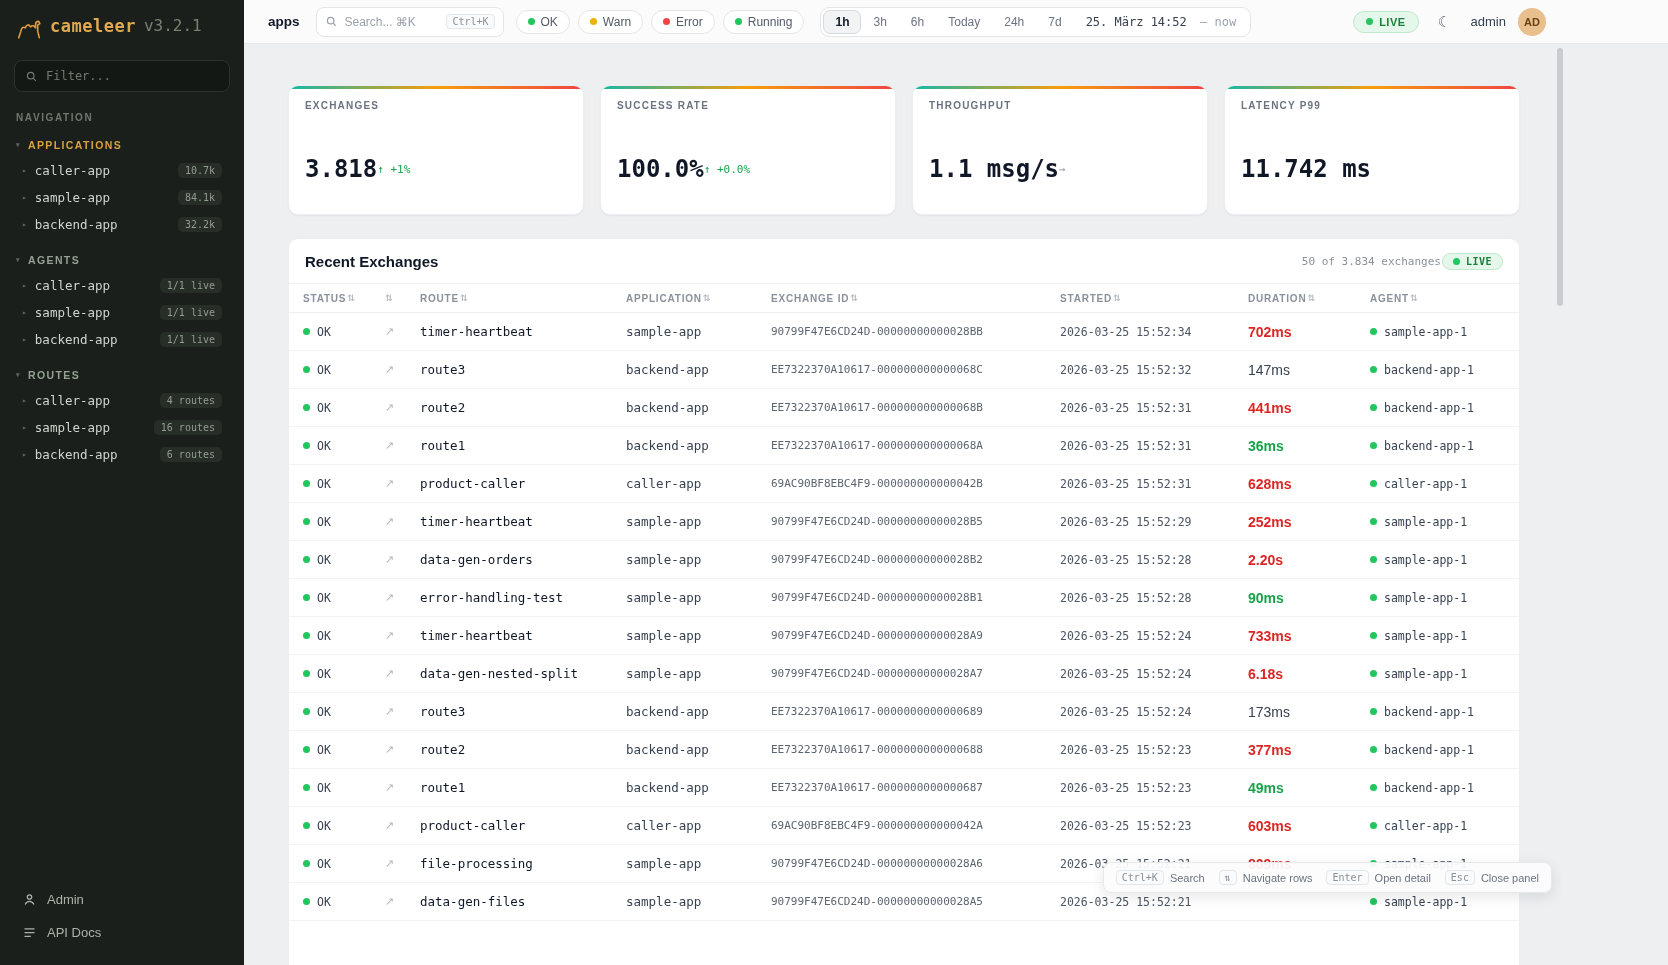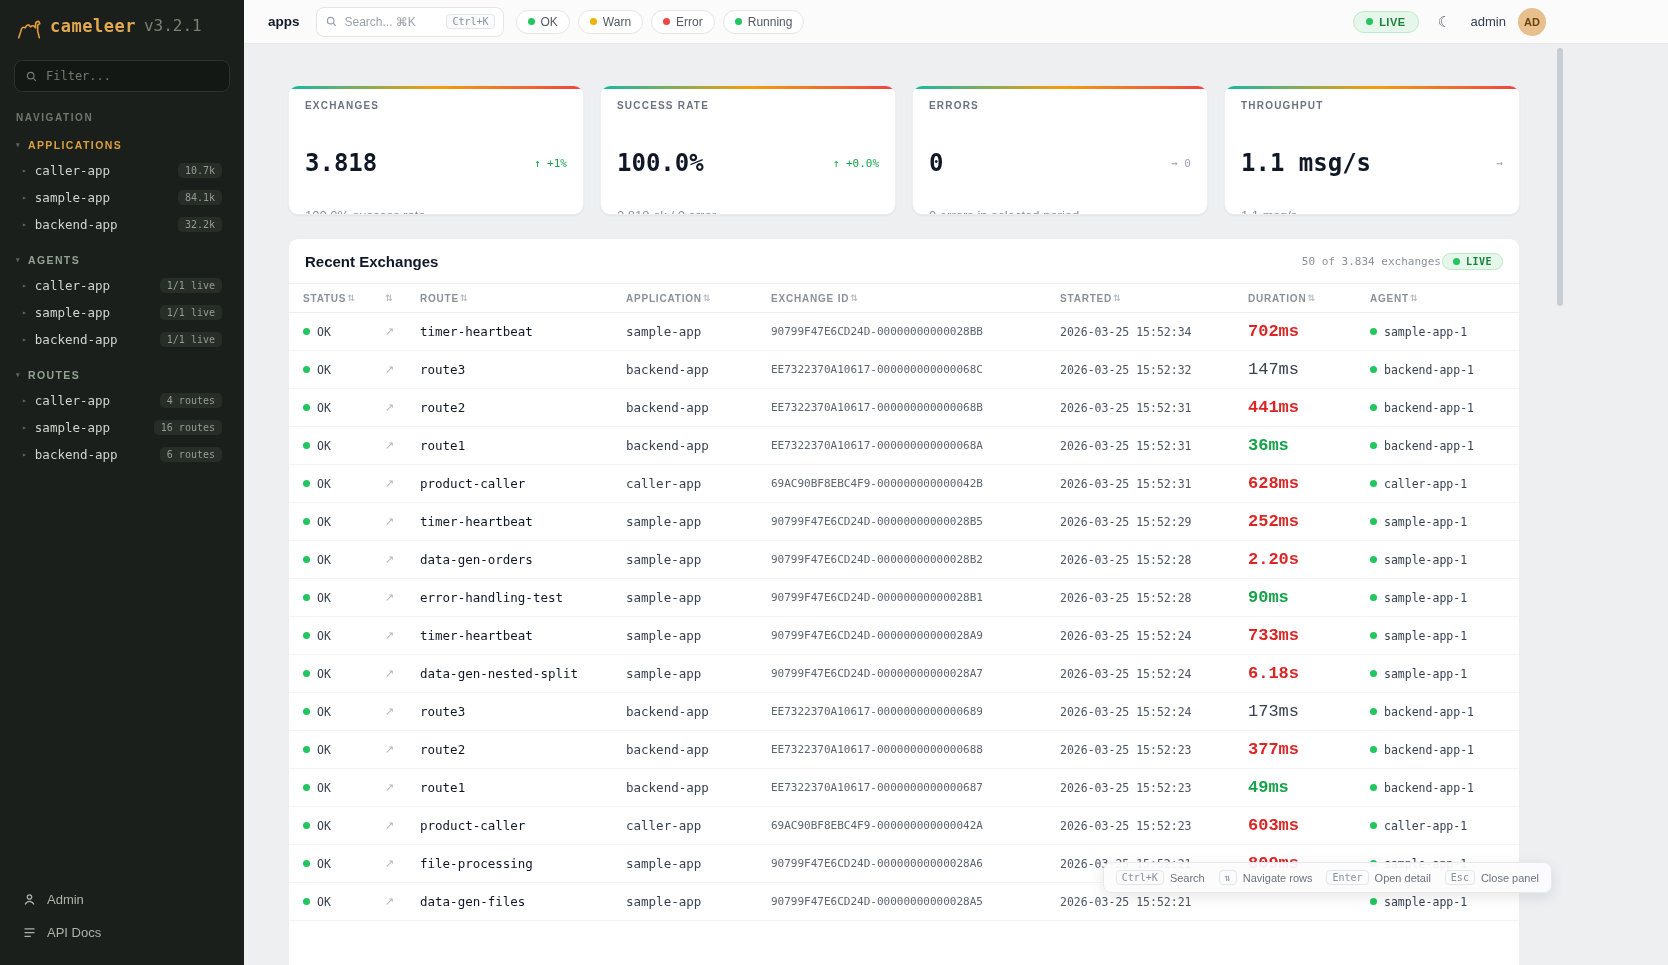--- a/index.html
+++ b/index.html
@@ -47,21 +47,21 @@
   .theme-btn{width:28px;height:28px;border-radius:50%;border:none;background:transparent;display:flex;align-items:center;justify-content:center;color:#6b7280;font-size:15px;cursor:pointer;}
   .user{font-size:13px;color:#374151;}
   .avatar{width:28px;height:28px;border-radius:50%;background:#e7c08e;color:#6b3f10;font-size:11px;font-weight:700;display:flex;align-items:center;justify-content:center;cursor:pointer;}
 
   
   .main{flex:1;padding:41px 0 0 44px;overflow:hidden;}
   .cards{display:flex;gap:16px;width:1232px;margin-bottom:23px;}
   .card{flex:1;background:#fff;border-radius:10px;border:1px solid #eceef0;box-shadow:0 1px 2px rgba(16,24,40,.05);padding:14px 16px 8px;height:130px;display:flex;flex-direction:column;position:relative;overflow:hidden;gap:28px;}
   .card::before{content:"";position:absolute;top:0;left:0;right:0;height:3px;background:linear-gradient(90deg,#14b8a6,#f59e0b,#ef4444);}
   .card-label{font-size:10px;letter-spacing:1.2px;color:#6b7280;font-weight:700;}
-  .card-valrow{display:flex;align-items:center;justify-content:space-between;margin-top:10px;}
+  .card-valrow{display:flex;align-items:center;margin-top:16px;}
   .card-value{font-family:"DejaVu Sans Mono",monospace;font-size:24px;font-weight:700;color:#101828;white-space:nowrap;}
   .card-trend{font-size:11px;font-family:"DejaVu Sans Mono",monospace;white-space:nowrap;}
   .trend-up{color:#16a34a;} .trend-flat{color:#9ca3af;}
   .card-sub{font-size:13px;color:#8a919a;margin-top:3px;white-space:nowrap;}
   .spark{margin-top:auto;width:100%;height:40px;display:block;}
 
   
   .table-card{width:1232px;background:#fff;border:1px solid #eceef0;border-bottom:none;border-radius:10px 10px 0 0;height:727px;overflow:hidden;}
   .table-head{display:flex;align-items:center;height:44px;padding:0 16px;}
   .table-title{font-size:15px;font-weight:700;color:#101828;}
@@ -71,21 +71,21 @@
   .thead{height:30px;border-top:1px solid #edeff1;border-bottom:1px solid #edeff1;color:#8a919a;font-size:10px;letter-spacing:0.8px;font-weight:700;}
   .th{display:flex;gap:1px;padding-left:14px;align-items:center;white-space:nowrap;}
   .sort{color:#b6bcc3;font-size:9px;font-family:"DejaVu Sans",sans-serif;}
   .trow{height:38px;border-bottom:1px solid #f1f3f4;cursor:pointer;}
   .tc{padding-left:14px;display:flex;align-items:center;gap:7px;min-width:0;overflow:hidden;}
   .c-status{font-family:"DejaVu Sans Mono",monospace;font-size:11.5px;color:#374151;}
   .c-route{color:#101828;font-family:"DejaVu Sans Mono",monospace;font-size:12.5px;}
   .c-app{color:#374151;font-family:"DejaVu Sans Mono",monospace;font-size:12.5px;}
   .c-id{font-family:"DejaVu Sans Mono",monospace;font-size:11px;color:#5b6470;}
   .c-start{font-family:"DejaVu Sans Mono",monospace;font-size:11.5px;color:#4b5563;}
-  .c-dur{font-family:Liberation Mono, monospace;font-size:17px;font-weight:700;}
+  .c-dur{font-family:Liberation Sans, sans-serif;font-size:14px;font-weight:700;}
   .c-agent{font-family:"DejaVu Sans Mono",monospace;font-size:11.5px;color:#374151;}
   .linkicon{color:#b0b6bd;font-size:11px;}
   .dur-slow{color:#dc2626;} .dur-fast{color:#16a34a;} .dur-mid{color:#374151;font-weight:400;}
 
   
   .hints{position:fixed;right:116px;bottom:72px;display:flex;gap:14px;align-items:center;background:rgba(252,252,253,.94);border:1px solid #e6e8ea;border-radius:8px;padding:7px 12px;box-shadow:0 4px 14px rgba(16,24,40,.10);z-index:20;}
   .hint{display:flex;gap:6px;align-items:center;font-size:11px;color:#6b7280;white-space:nowrap;}
   .scroll-thumb{position:fixed;right:105px;top:48px;width:6px;height:258px;background:#c9ccd0;border-radius:3px;z-index:15;cursor:grab;}
 </style>
 </head>
@@ -228,20 +228,34 @@
         <span class="pill">
           <span class="dot" style="background: rgb(239, 68, 68);"></span>
           <span>Error</span>
         </span>
         <span class="pill">
           <span class="dot" style="background: rgb(34, 197, 94);"></span>
           <span>Running</span>
         </span>
       </div>
 
+    <div class="range-bar">
+      <div id="ranges" style="display:flex;">
+          <span class="range active">1h</span>
+          <span class="range">3h</span>
+          <span class="range">6h</span>
+          <span class="range">Today</span>
+          <span class="range">24h</span>
+          <span class="range">7d</span>
+        </div>
+      <span class="range-date">
+        <span>25. März 14:52</span>
+        <span class="suffix">— now</span>
+      </span>
+    </div>
 
     <div class="top-right">
       <span class="live">
         <span class="dot dot-green"></span>
         <span>LIVE</span>
       </span>
       <button class="theme-btn">☾</button>
       <span class="user">admin</span>
       <span class="avatar">AD</span>
     </div>
@@ -263,39 +277,38 @@
         <div class="card">
           <div class="card-label">SUCCESS RATE</div>
           <div class="card-valrow">
             <span class="card-value">100.0%</span>
             <span class="card-trend trend-up">↑ +0.0%</span>
           </div>
           <div class="card-sub">3.818 ok / 0 error</div>
           <svg viewBox="0 0 210 40" preserveAspectRatio="none" class="spark"></svg>
         </div>
         <div class="card">
-          <div class="card-label">ERRORS</div>
-          <div class="card-valrow">
-            <span class="card-value">0</span>
-            <span class="card-trend trend-flat">→ 0</span>
-          </div>
-          <div class="card-sub">0 errors in selected period</div>
-          <svg viewBox="0 0 210 40" preserveAspectRatio="none" class="spark">
-            <polyline points="0.0,37.0 210.0,37.0" fill="none" stroke="#dc2626" stroke-width="1.6"></polyline>
-          </svg>
-        </div>
-        <div class="card">
           <div class="card-label">THROUGHPUT</div>
           <div class="card-valrow">
             <span class="card-value">1.1 msg/s</span>
             <span class="card-trend trend-flat">→</span>
           </div>
           <div class="card-sub">1.1 msg/s</div>
           <svg viewBox="0 0 210 40" preserveAspectRatio="none" class="spark">
             <polyline points="0.0,30.3 10.0,7.0 20.0,30.3 30.0,7.0 40.0,30.3 50.0,7.0 60.0,30.3 70.0,7.0 80.0,30.3 90.0,7.0 100.0,30.3 110.0,7.0 120.0,30.3 130.0,7.0 140.0,30.3 150.0,7.0 160.0,30.3 170.0,7.0 180.0,30.3 190.0,7.0 200.0,30.3 210.0,7.0" fill="none" stroke="#0e7490" stroke-width="1.6"></polyline>
+          </svg>
+        </div>
+        <div class="card">
+          <div class="card-label">LATENCY P99</div>
+          <div class="card-valrow">
+            <span class="card-value">11.742 ms</span>
+          </div>
+          <div class="card-sub">11.742ms</div>
+          <svg viewBox="0 0 210 40" preserveAspectRatio="none" class="spark">
+            <polyline points="0.0,25.5 11.1,26.8 22.1,23.2 33.2,25.9 44.2,24.1 55.3,26.4 66.3,22.2 77.4,25.5 88.4,18.5 99.5,25.0 110.5,23.2 121.6,25.9 132.6,24.1 143.7,7.0 154.7,23.2 165.8,20.8 176.8,16.2 187.9,24.1 198.9,20.4 210.0,23.2" fill="none" stroke="#d97706" stroke-width="1.6"></polyline>
           </svg>
         </div>
       </div>
 
     <section class="table-card">
       <div class="table-head">
         <span class="table-title">Recent Exchanges</span>
         <div class="table-meta">
           <span>50 of 3.834 exchanges</span>
           <span class="live small">

